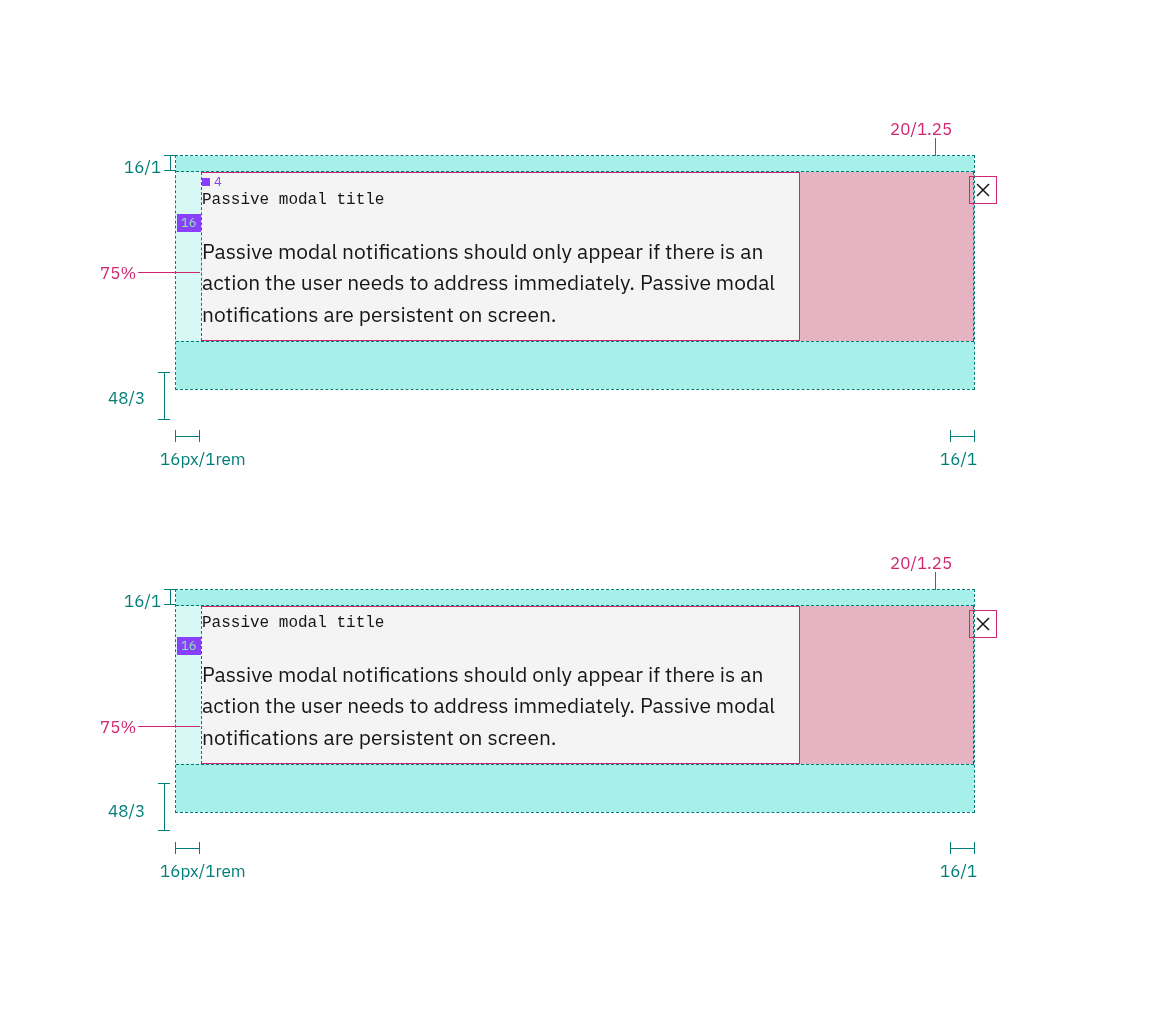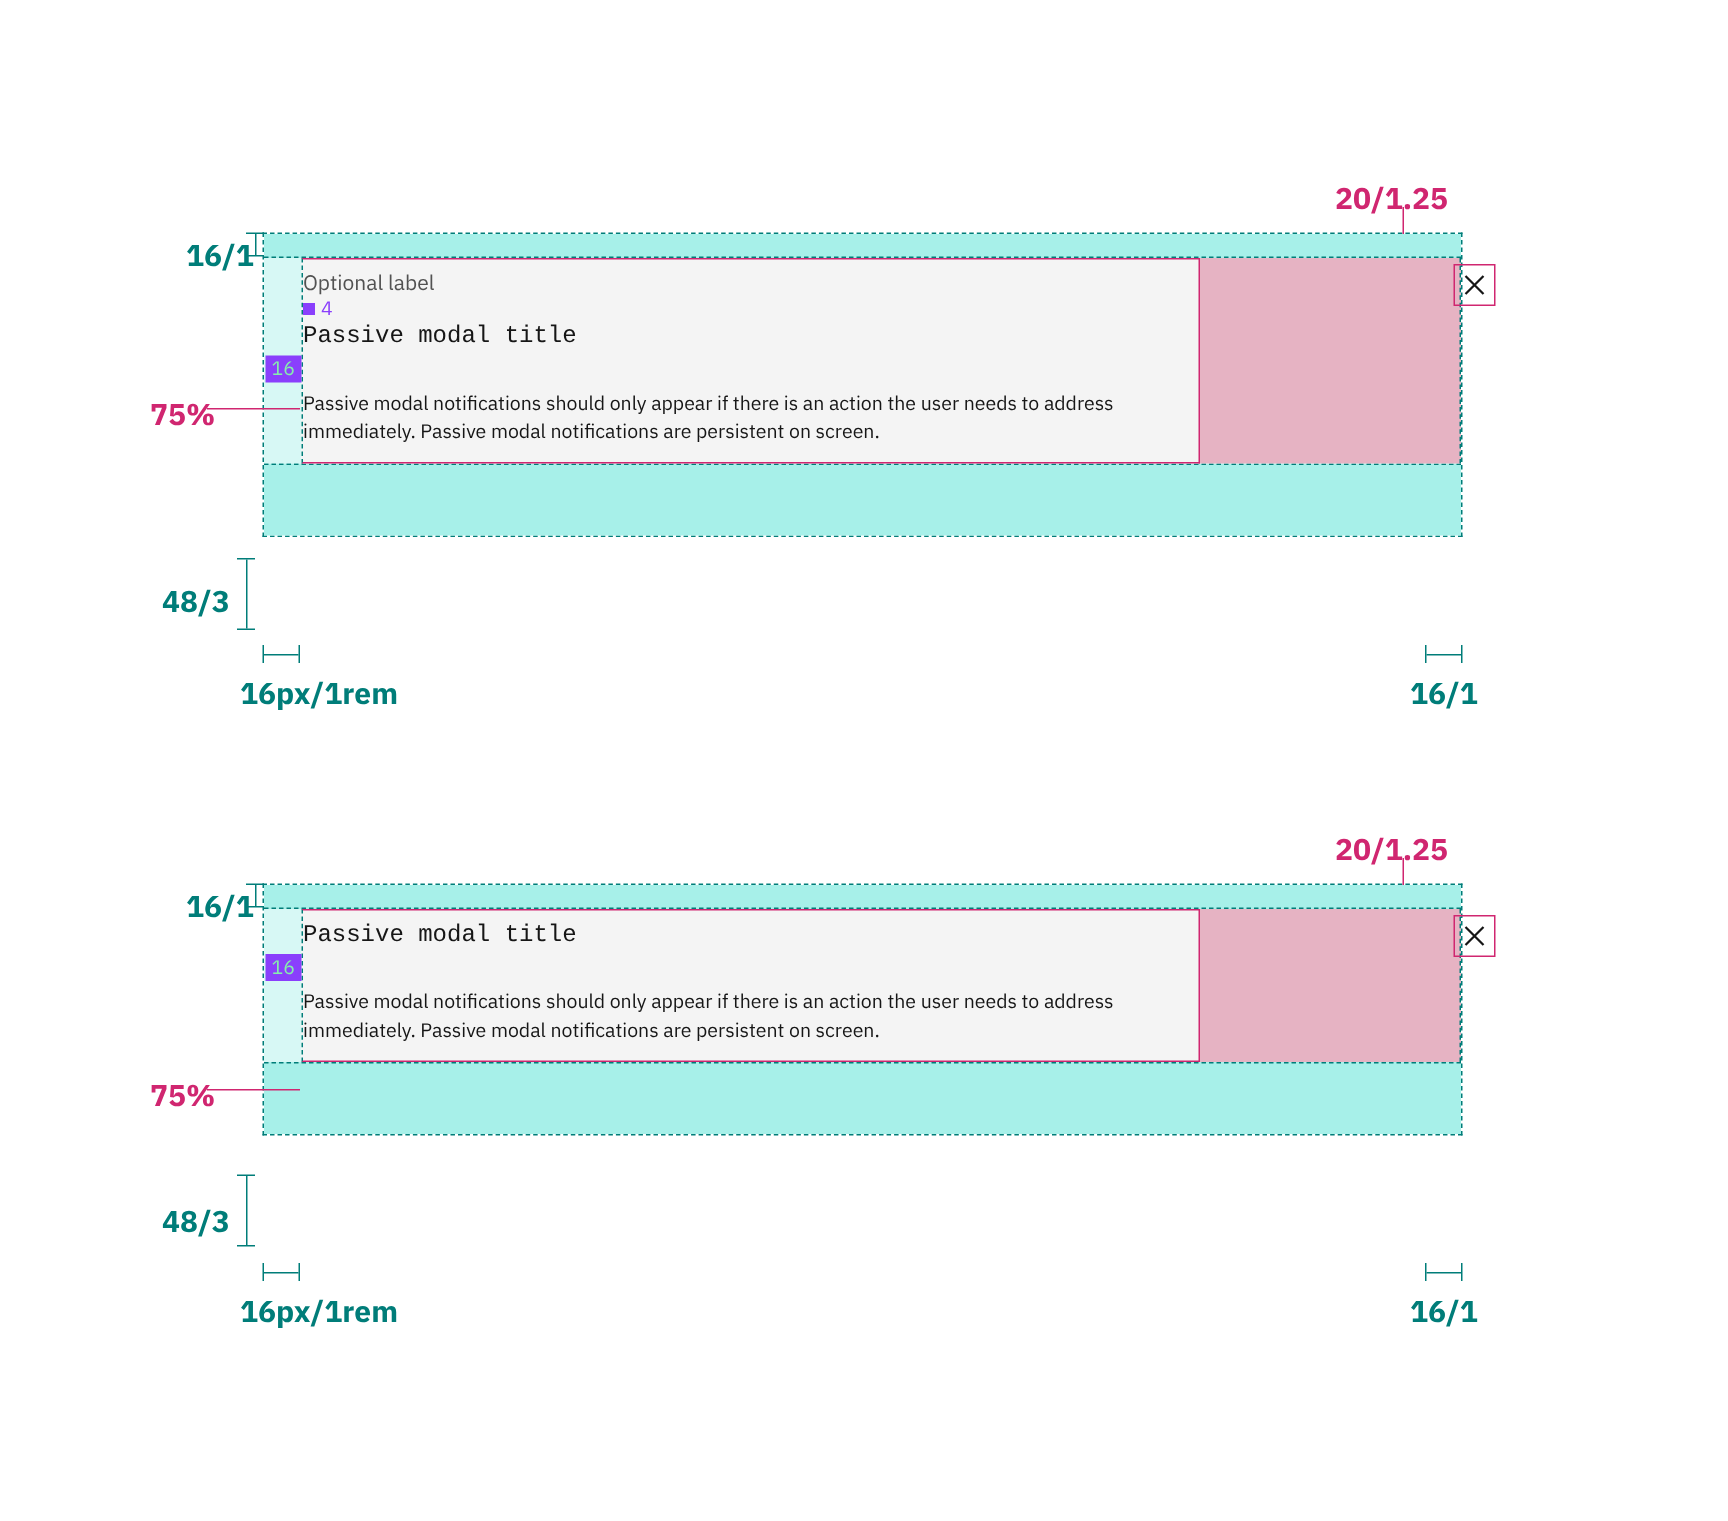--- a/index.html
+++ b/index.html
@@ -19,21 +19,21 @@
     --teal-dim: rgba(167,240,233,0.45);
     --pink-fill: #e6b3c3;
     --pink-line: #d02670;
     --purple: #8a3ffc;
     --gray-text: #525252;
     --title-col: #161616;
     --content-bg: #f4f4f4;
   }
 
   
-  .anno { position:absolute; font-size:20px; font-weight:700; white-space:nowrap; }
+  .anno { position:absolute; font-size:17px; font-weight:400; white-space:nowrap; }
   .anno.teal { color: var(--teal); text-align: center; }
   .anno.pink { color: var(--pink-line); }
   .anno.purple-chip {
     background: var(--purple); color:#86efac; font-size:13px; font-weight:400;
     padding:0 4px; line-height:18px; display:inline-block;
   }
   .purple-dot { display:inline-block; width:8px; height:8px; background:var(--purple); margin-right:4px; }
   .spacing-4 { color: var(--purple); font-size:13px; font-weight:400; display:flex; align-items:center; }
 
   
@@ -86,21 +86,21 @@
     flex:1; background:var(--pink-fill); position:relative;
     border-right:1px dashed var(--teal);
   }
   .modal-bottom-pad {
     height:48px; background:var(--teal-fill);
     border-top:1px dashed var(--teal);
   }
 
   .label-text { font-size:14px; color:var(--gray-text); padding-top:6px; }
   .title-text { font-size:16px; font-weight:400; color:var(--title-col); line-height:1.3;font-family:Liberation Mono, monospace; }
-  .body-text  { font-size:13px; color:var(--title-col); line-height:1.5; padding-bottom:10px; }
+  .body-text  { font-size:21px; color:var(--title-col); line-height:1.5; padding-bottom:10px; }
 
   .close-btn {
     position:absolute; top:4px; right:-24px; width:28px; height:28px;
     border:1px solid var(--pink-line); display:flex; align-items:center; justify-content:center;
     background:transparent;
   }
   .close-btn svg { width:16px; height:16px; }
 
   .pink-leader { position:absolute; border-left:1px solid var(--pink-line); border-bottom:1px solid var(--pink-line); }
   .pink-leader-h { position:absolute; border-top:1px solid var(--pink-line); }
@@ -108,21 +108,20 @@
 </head>
 <body>
 <div class="wrap">
 
 <div class="modal-frame" style="top:155px;">
   <div class="left-pad"></div>
   <div class="right-pad"></div>
   <div class="modal-top-pad"></div>
   <div class="modal-content-row">
     <div class="modal-content">
-      <div class="label-text">Optional label</div>
       <div class="spacing-4">
         <span class="purple-dot"></span>
         <span>4</span>
       </div>
       <div class="title-text">Passive modal title</div>
       <span class="anno purple-chip" style="margin:2px 0 4px -25px; position:relative;">16</span>
       <div class="body-text">Passive modal notifications should only appear if there is an action the user needs to address immediately. Passive modal notifications are persistent on screen.</div>
     </div>
     <div class="modal-right">
       <div class="close-btn">

